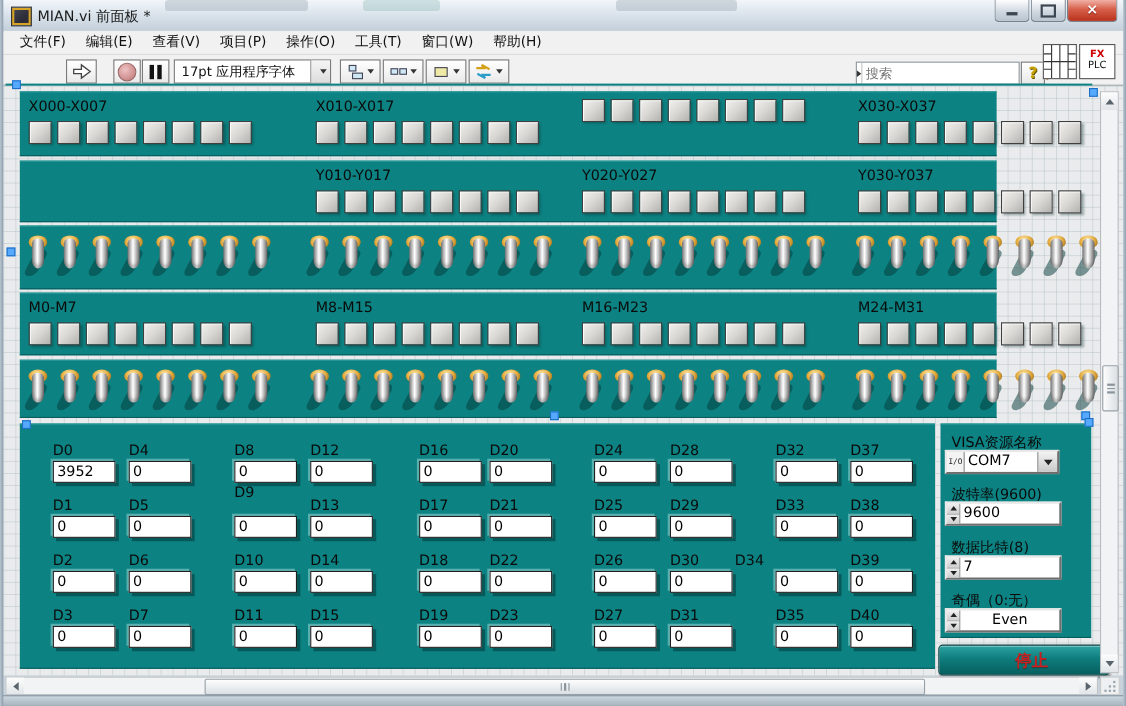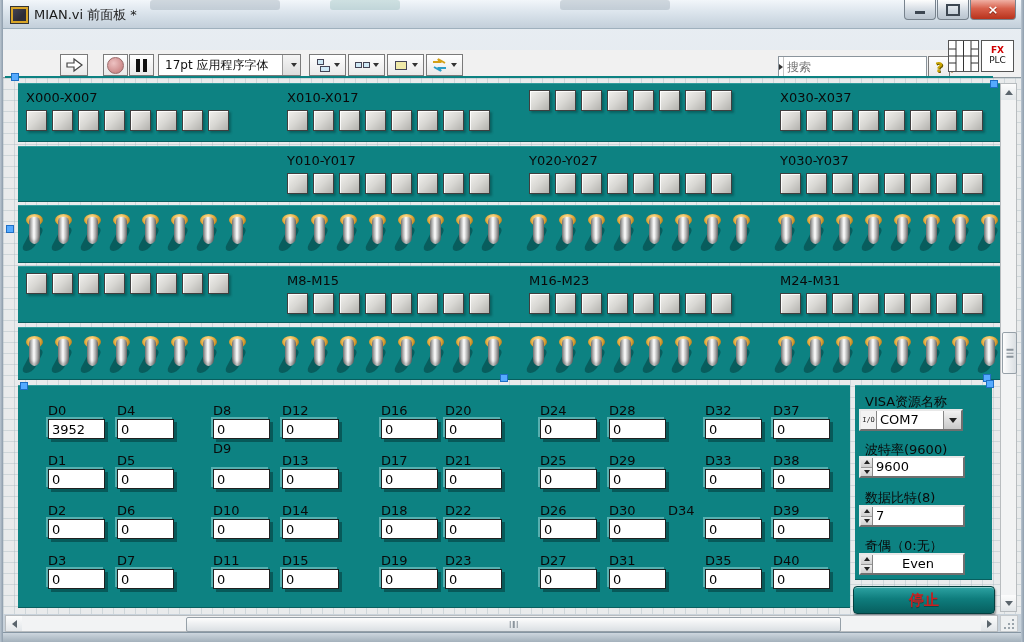--- a/index.html
+++ b/index.html
@@ -58,21 +58,21 @@
     display:flex;flex-direction:column;align-items:center;justify-content:center;line-height:1.1;}
   .viicon .fx{color:#d00000;font-size:9px;font-weight:bold;}
   .viicon .plc{color:#111;font-size:9px;}
   
   .workspace{position:absolute;left:3px;top:78px;width:1018px;height:536px;
     background-color:#e9ebec;
     background-image:linear-gradient(rgba(175,190,195,.45) 1px,transparent 1px),
                      linear-gradient(90deg,rgba(175,190,195,.45) 1px,transparent 1px);
     background-size:11px 11px;}
   .paneline{position:absolute;left:5px;top:76px;width:988px;height:2px;background:#0d8282;}
-  .trow{position:absolute;left:15px;width:982px;background:#0d8282;border-top:1px solid #2f9b9b;border-bottom:1px solid #085e5e;box-sizing:border-box;}
+  .trow{position:absolute;left:15px;width:888px;background:#0d8282;border-top:1px solid #2f9b9b;border-bottom:1px solid #085e5e;box-sizing:border-box;}
   .grp{position:absolute;top:0;}
   .grplabel{font-size:13px;color:#0a0a0a;margin-bottom:5px;}
   .ledstrip{display:flex;gap:5px;}
   .led{width:21px;height:21px;box-sizing:border-box;border:1px solid #3f3f3f;
     background:linear-gradient(135deg,#f2f1ee 0%,#d8d7d3 50%,#b2b1ad 100%);
     box-shadow:inset 1px 1px 0 rgba(255,255,255,.85),2px 2px 2px rgba(0,40,40,.35);}
   .swstrip{display:flex;gap:9px;}
   .sw{position:relative;width:20px;height:42px;}
   .sw .sh{position:absolute;left:8px;top:15px;width:12px;height:24px;background:rgba(4,55,55,.5);border-radius:6px;transform:skewX(-28deg);transform-origin:top left;}
   .sw .ring{position:absolute;left:1px;top:2px;width:17px;height:12px;border-radius:50%;
@@ -94,21 +94,21 @@
   .ddbtn{width:17px;border-left:1px solid #888;background:linear-gradient(180deg,#f2f2f2,#c9c9c9);display:flex;align-items:center;justify-content:center;}
   .ddbtn i{width:0;height:0;border-left:4px solid transparent;border-right:4px solid transparent;border-top:5px solid #222;}
   .spin{width:11px;border-right:1px solid #888;display:flex;flex-direction:column;}
   .spin b{flex:1;background:linear-gradient(180deg,#efefef,#cfcfcf);border-bottom:1px solid #999;display:flex;align-items:center;justify-content:center;}
   .spin b:last-child{border-bottom:none;}
   .tup{width:0;height:0;border-left:3px solid transparent;border-right:3px solid transparent;border-bottom:4px solid #222;}
   .tdn{width:0;height:0;border-left:3px solid transparent;border-right:3px solid transparent;border-top:4px solid #222;}
   .stopbtn{position:absolute;left:850px;top:508px;width:140px;height:26px;border:1px solid #043f3f;border-radius:4px;
     background:linear-gradient(180deg,#2da3a3 0%,#0f7d7d 45%,#075f5f 100%);
     box-shadow:inset 0 1px 0 rgba(255,255,255,.45),1px 2px 2px rgba(0,0,0,.35);
-    display:flex;align-items:center;justify-content:center;}
+    display:flex;align-items:center;justify-content:center;padding-left:14px;}
   .stopbtn span{color:#cc1f1f;font-size:15px;font-weight:bold;text-shadow:0 1px 0 rgba(0,0,0,.3);}
   
   .handle{position:absolute;width:8px;height:8px;background:#55aaff;border:1px solid #1f6fc4;box-sizing:border-box;}
   
   .vscroll{position:absolute;left:1000px;top:83px;width:17px;height:529px;background:#f2f3f4;border:1px solid #b8bcbf;box-sizing:border-box;}
   .hscroll{position:absolute;left:5px;top:615px;width:993px;height:17px;background:#f2f3f4;border:1px solid #b8bcbf;box-sizing:border-box;}
   .sarrow{position:absolute;display:flex;align-items:center;justify-content:center;background:linear-gradient(180deg,#fcfcfc,#e2e6e9);}
   .a-up{left:0;top:0;width:15px;height:16px;}
   .a-dn{left:0;bottom:0;width:15px;height:16px;}
   .a-lf{left:0;top:0;width:16px;height:15px;}
@@ -149,20 +149,30 @@
         </div>
       <div class="wb max">
           <span class="g-max"></span>
         </div>
       <div class="wb close">
           <span class="g-x">×</span>
         </div>
     </div>
   </div>
 
+  <div class="menubar" id="menubar">
+      <div class="mitem">文件(F)</div>
+      <div class="mitem">编辑(E)</div>
+      <div class="mitem">查看(V)</div>
+      <div class="mitem">项目(P)</div>
+      <div class="mitem">操作(O)</div>
+      <div class="mitem">工具(T)</div>
+      <div class="mitem">窗口(W)</div>
+      <div class="mitem">帮助(H)</div>
+    </div>
 
   <div class="toolbar">
     <div class="tbtn" style="left:57px;width:28px;">
       <svg width="20" height="16" viewBox="0 0 20 16">
         <path d="M3 6 h7 v-4 l8 6 -8 6 v-4 h-7 z" fill="#ffffff" stroke="#444" stroke-width="1.2"></path>
       </svg>
     </div>
     <div class="tbtn" style="left:100px;width:25px;">
       <span class="stopglyph"></span>
     </div>
@@ -510,20 +520,21 @@
             <div class="sw">
               <div class="sh"></div>
               <div class="ring"></div>
               <div class="lev"></div>
             </div>
           </div>
         </div>
       </div>
     <div class="trow" id="row-led-2" style="top:188px;height:57px;">
         <div class="grp" style="left:8px;top:6px;">
+          <div class="grplabel">M0-M7</div>
           <div class="ledstrip">
             <div class="led"></div>
             <div class="led"></div>
             <div class="led"></div>
             <div class="led"></div>
             <div class="led"></div>
             <div class="led"></div>
             <div class="led"></div>
             <div class="led"></div>
           </div>

